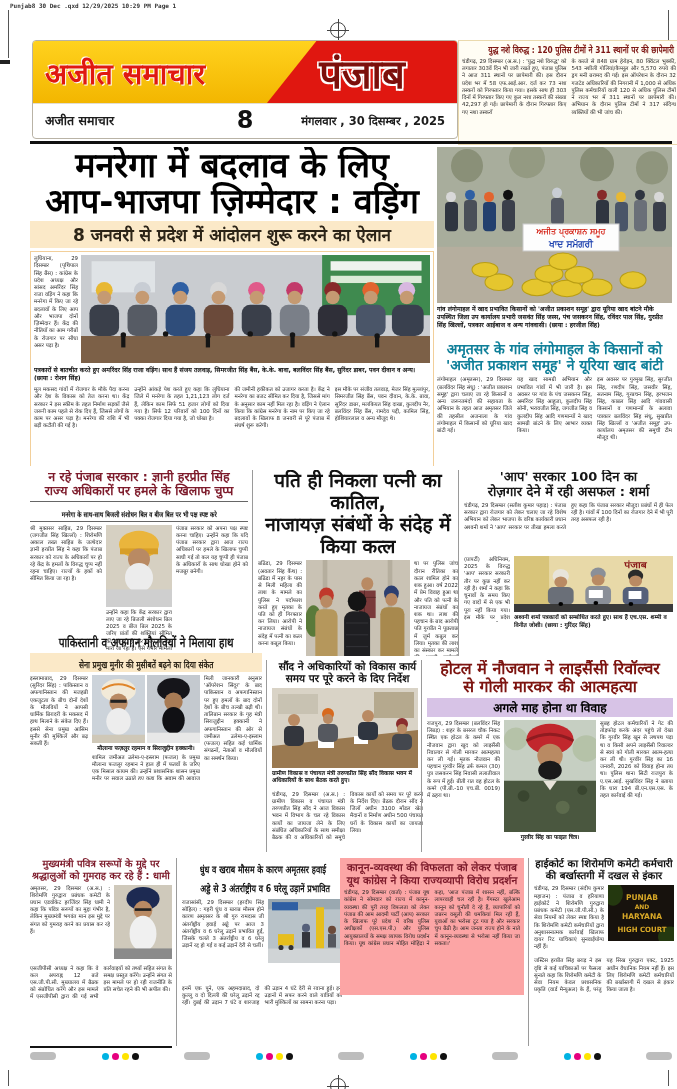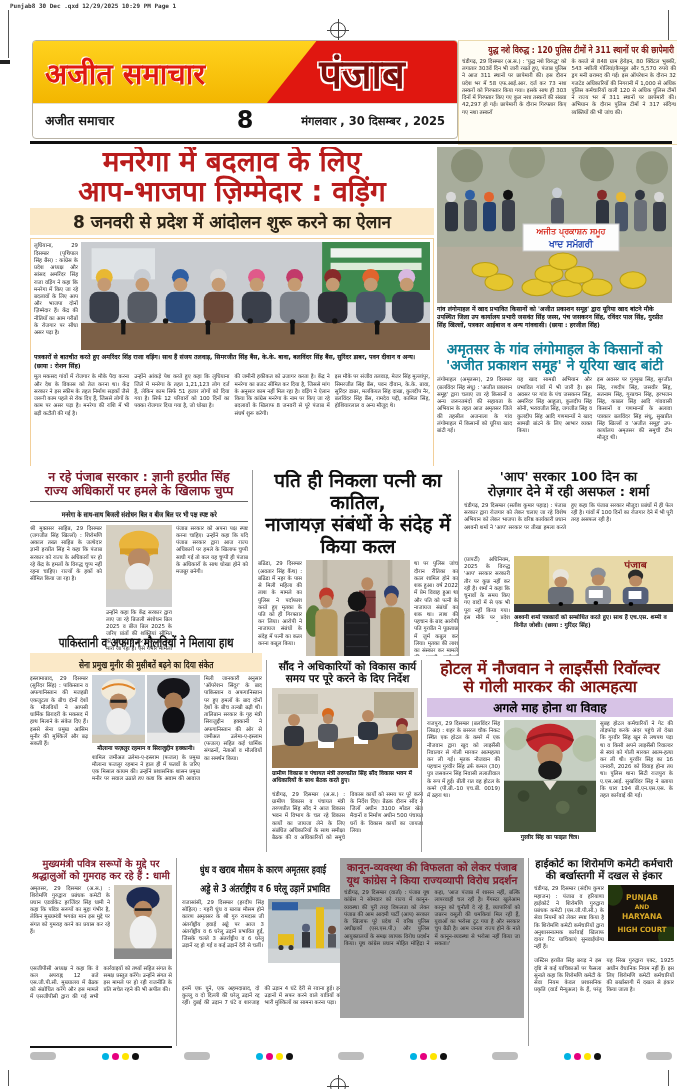--- a/index.html
+++ b/index.html
@@ -73,21 +73,21 @@
     </div>
     <div style="display:flex;gap:5px;margin-top:2px;height:80px;overflow:hidden;">
       <div class="body" style="flex:1;">चंडीगढ़, 29 दिसम्बर (अ.स.) : 'युद्ध नशे विरुद्ध' को लगातार 303वें दिन भी जारी रखते हुए, पंजाब पुलिस ने आज 311 स्थानों पर छापेमारी की। इस दौरान प्रदेश भर में 58 एफ.आई.आर. दर्ज कर 73 नशा तस्करों को गिरफ्तार किया गया। इसके साथ ही 303 दिनों में गिरफ्तार किए गए कुल नशा तस्करों की संख्या 42,297 हो गई। छापेमारी के दौरान गिरफ्तार किए गए नशा तस्करों</div>
       <div class="body" style="flex:1;">के कब्जे से 848 ग्राम हेरोइन, 80 क्विंटल भुक्की, 543 नशीली गोलियां/कैप्सूल और 5,570 रुपये की ड्रग मनी बरामद की गई। इस ऑपरेशन के दौरान 32 गजटेड अधिकारियों की निगरानी में 1,000 से अधिक पुलिस कर्मचारियों वाली 120 से अधिक पुलिस टीमों ने राज्य भर में 311 स्थानों पर छापेमारी की। अभियान के दौरान पुलिस टीमों ने 317 संदिग्ध व्यक्तियों की भी जांच की।</div>
     </div>
   </div>
 
   <div class="abs rule" style="left:30px;top:141px;width:642px;height:3px;"></div>
 
   <div class="art" style="left:30px;top:147px;width:404px;height:319px;">
-    <div class="hl" style="font-size:28px;line-height:1.06;color:#b91c1c;">
+    <div class="hl" style="font-size:34px;line-height:1.06;color:#000000;">
       <div>मनरेगा में बदलाव के लिए</div>
       <div>आप-भाजपा ज़िम्मेदार : वड़िंग</div>
     </div>
     <div class="subbar" style="font-size:17px;padding:2px 0;margin-top:2px;">8 जनवरी से प्रदेश में आंदोलन शुरू करने का ऐलान</div>
     <div style="border:1.5px solid #f2cf9a;margin-top:3px;padding:3px;height:238px;box-sizing:border-box;overflow:hidden;">
       <div style="display:flex;gap:3px;">
         <div class="body" style="width:44px;flex:none;">लुधियाना, 29 दिसम्बर (पृथिपाल सिंह बैंस) : कांग्रेस के प्रदेश अध्यक्ष और सांसद अमरिंदर सिंह राजा वड़िंग ने कहा कि मनरेगा में किए जा रहे बदलावों के लिए आप और भाजपा दोनों ज़िम्मेदार हैं। केंद्र की नीतियों का आम गरीबों के रोजगार पर सीधा असर पड़ा है।</div>
         <div class="ph" style="flex:1;height:108px;">
           <svg viewBox="0 0 330 104" preserveAspectRatio="none">
             <rect width="330" height="104" fill="#c9ccd0"></rect>
@@ -447,21 +447,21 @@
           <circle cx="38" cy="28" r="4" fill="#55607a"></circle>
             <rect x="34" y="32" width="8" height="15" fill="#33363d"></rect>
           <circle cx="64" cy="30" r="4" fill="#6a4a3a"></circle>
             <rect x="60" y="34" width="8" height="13" fill="#55585f"></rect>
         </svg>
       </div>
     </div>
     <div class="body cols2" style="height:78px;overflow:hidden;margin-top:2px;">इनमें एक पूने, एक अहमदाबाद, दो कुल्लू व दो दिल्ली की घरेलू उड़ानें रद्द रहीं। दुबई की उड़ान 7 घंटे व शारजाह की उड़ान 4 घंटे देरी से रवाना हुई। इन उड़ानों में सफर करने वाले यात्रियों को भारी मुश्किलों का सामना करना पड़ा।</div>
   </div>
 
-  <div class="art" style="left:340px;top:858px;width:184px;height:160px;background:#a3a3a3;padding:3px 4px;box-sizing:border-box;">
+  <div class="art" style="left:340px;top:858px;width:184px;height:137px;background:#fca5a5;padding:3px 4px;box-sizing:border-box;">
     <div class="hl" style="font-size:10.5px;line-height:1.2;color:#7d1b2b;">
       <div>कानून-व्यवस्था की विफलता को लेकर पंजाब</div>
       <div>यूथ कांग्रेस ने किया राज्यव्यापी विरोध प्रदर्शन</div>
     </div>
     <div class="body cols2" style="height:148px;overflow:hidden;margin-top:3px;">चंडीगढ़, 29 दिसम्बर (वार्ता) : पंजाब यूथ कांग्रेस ने सोमवार को राज्य में कानून-व्यवस्था की पूरी तरह विफलता को लेकर पंजाब की आम आदमी पार्टी (आप) सरकार के खिलाफ पूरे प्रदेश में वरिष्ठ पुलिस अधीक्षकों (एस.एस.पी.) और पुलिस आयुक्तालयों के समक्ष व्यापक विरोध प्रदर्शन किया। यूथ कांग्रेस प्रधान मोहित मोहिंद्रा ने कहा, 'आज पंजाब में शासन नहीं, बल्कि लापरवाही चल रही है। गैंगस्टर खुलेआम कानून को चुनौती दे रहे हैं, व्यापारियों को जबरन वसूली की धमकियां मिल रही हैं, युवाओं का भरोसा टूट गया है और सरकार चुप बैठी है। आम जनता राज्य होने के नाते में कानून-व्यवस्था से भरोसा नहीं किया जा सकता।'</div>
   </div>
 
   <div class="art vr" style="left:528px;top:858px;width:140px;height:188px;">
     <div class="hl" style="font-size:10.2px;line-height:1.2;color:#141414;">
       <div>हाईकोर्ट का शिरोमणि कमेटी कर्मचारी</div>

